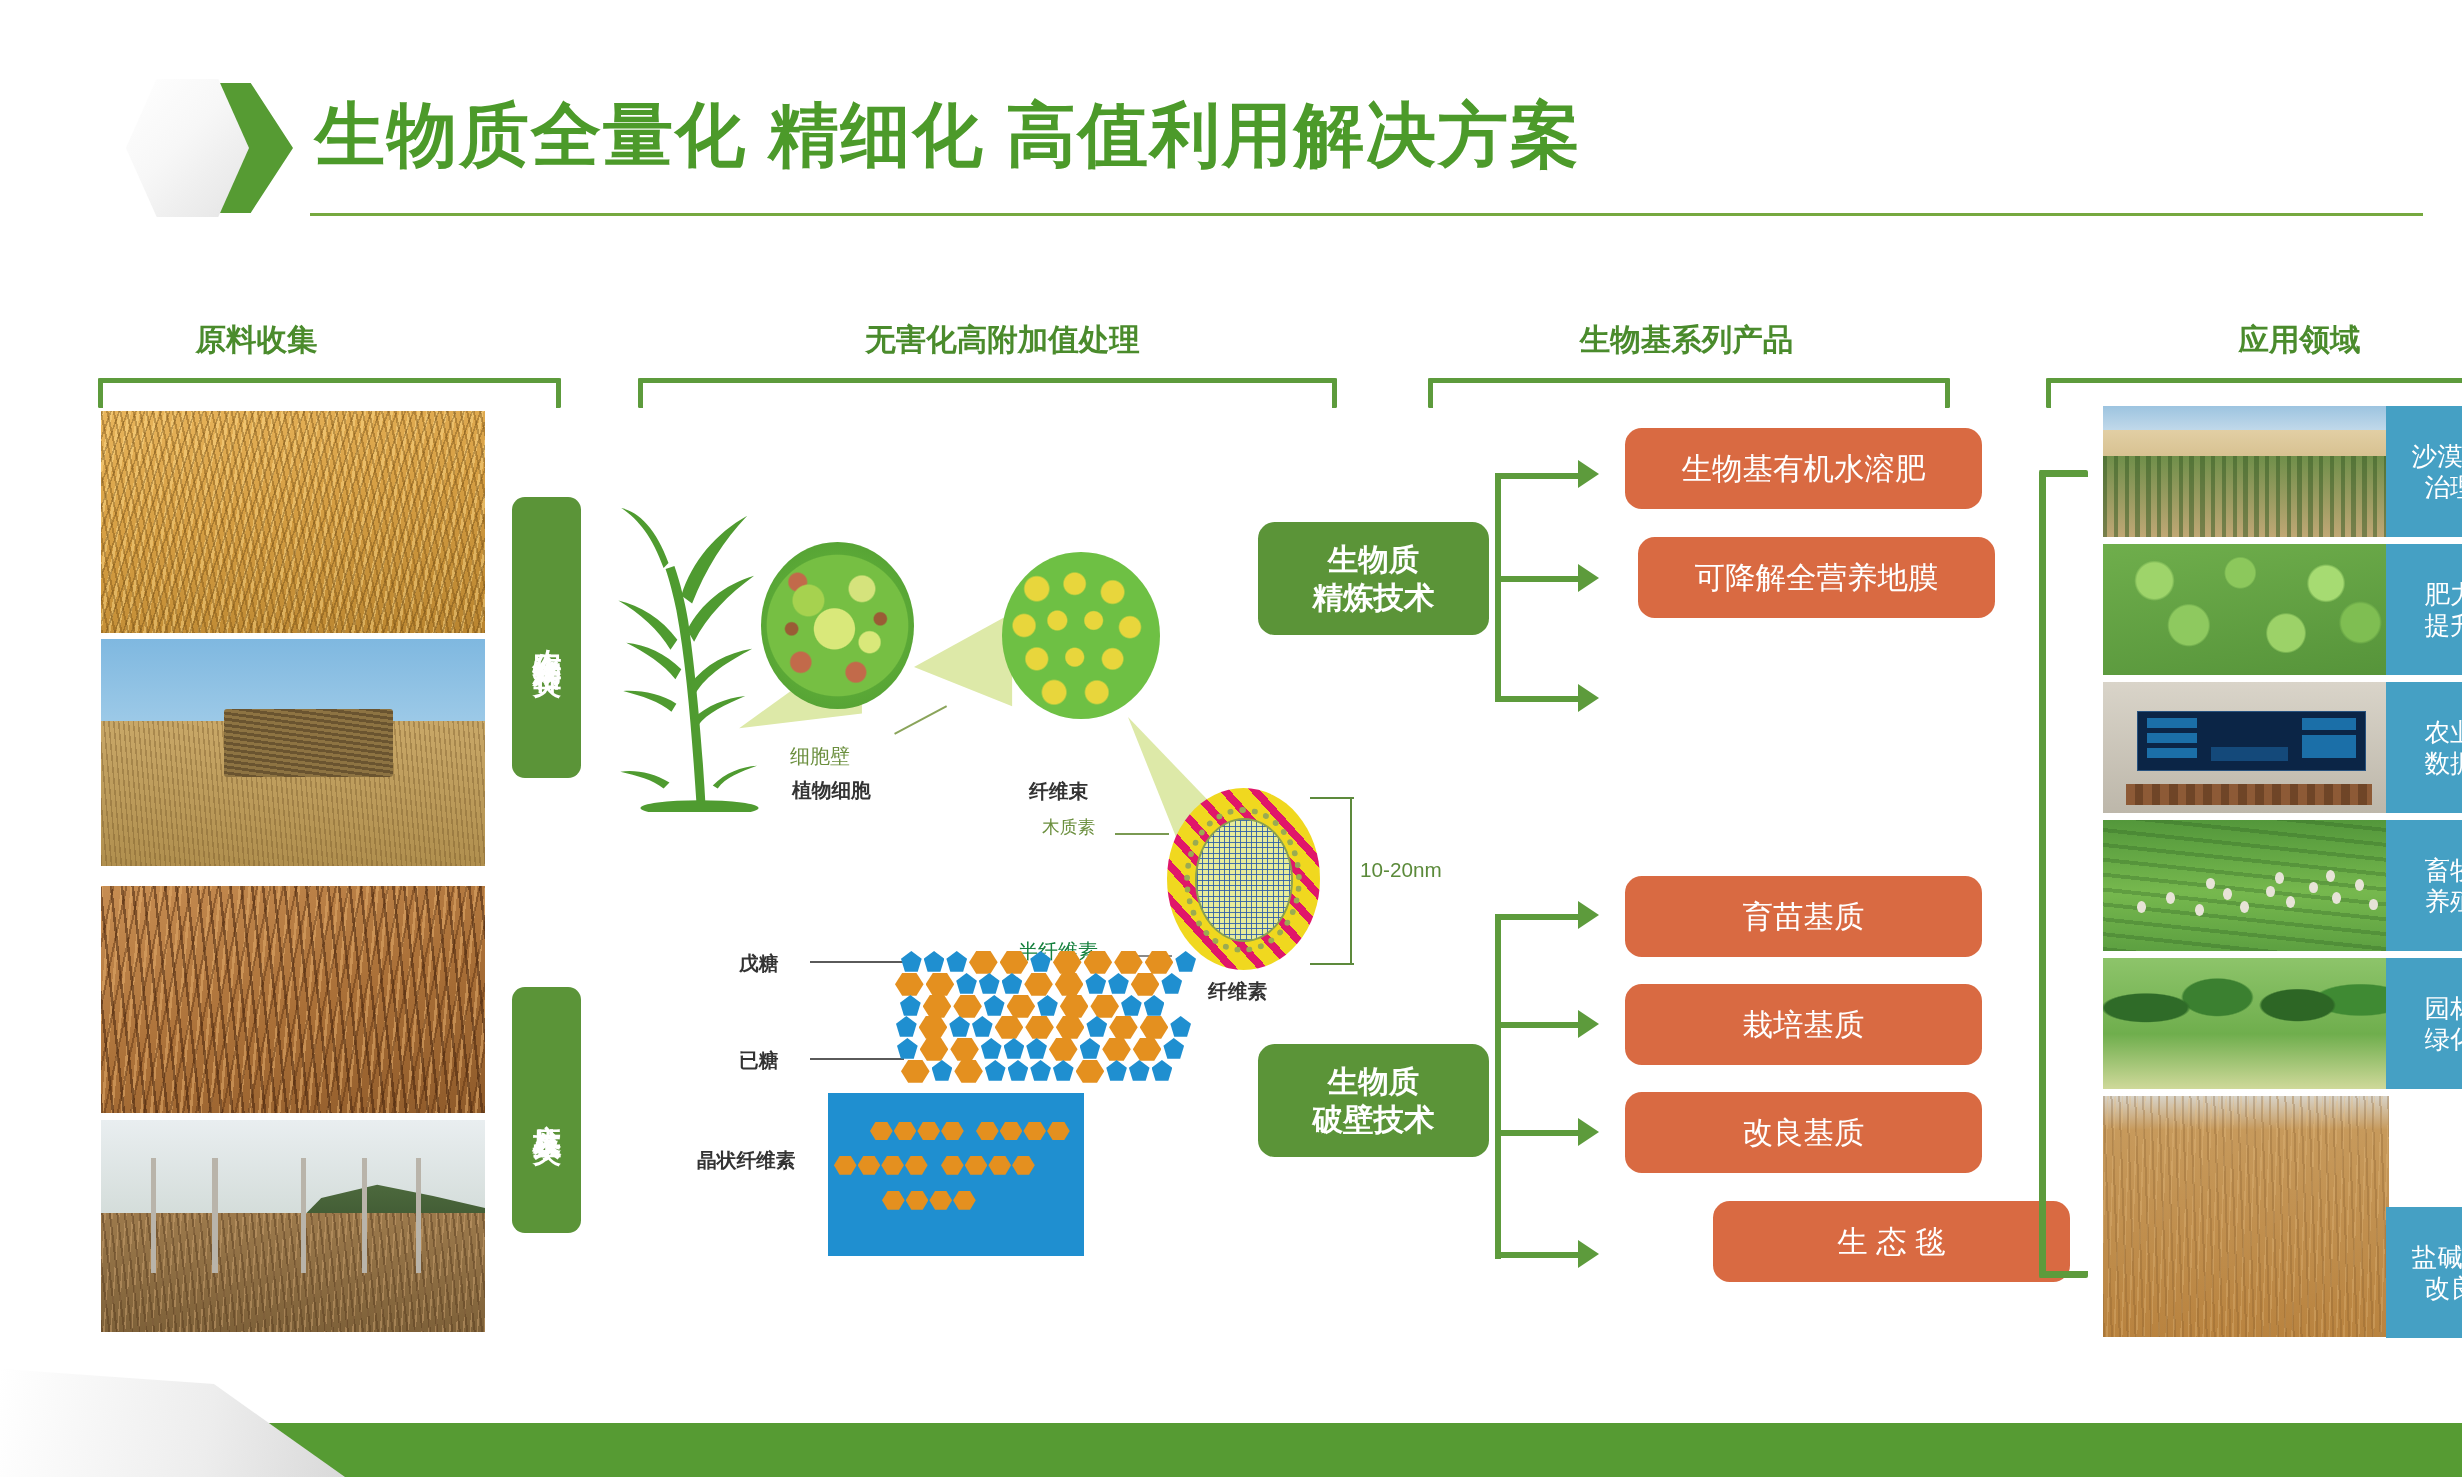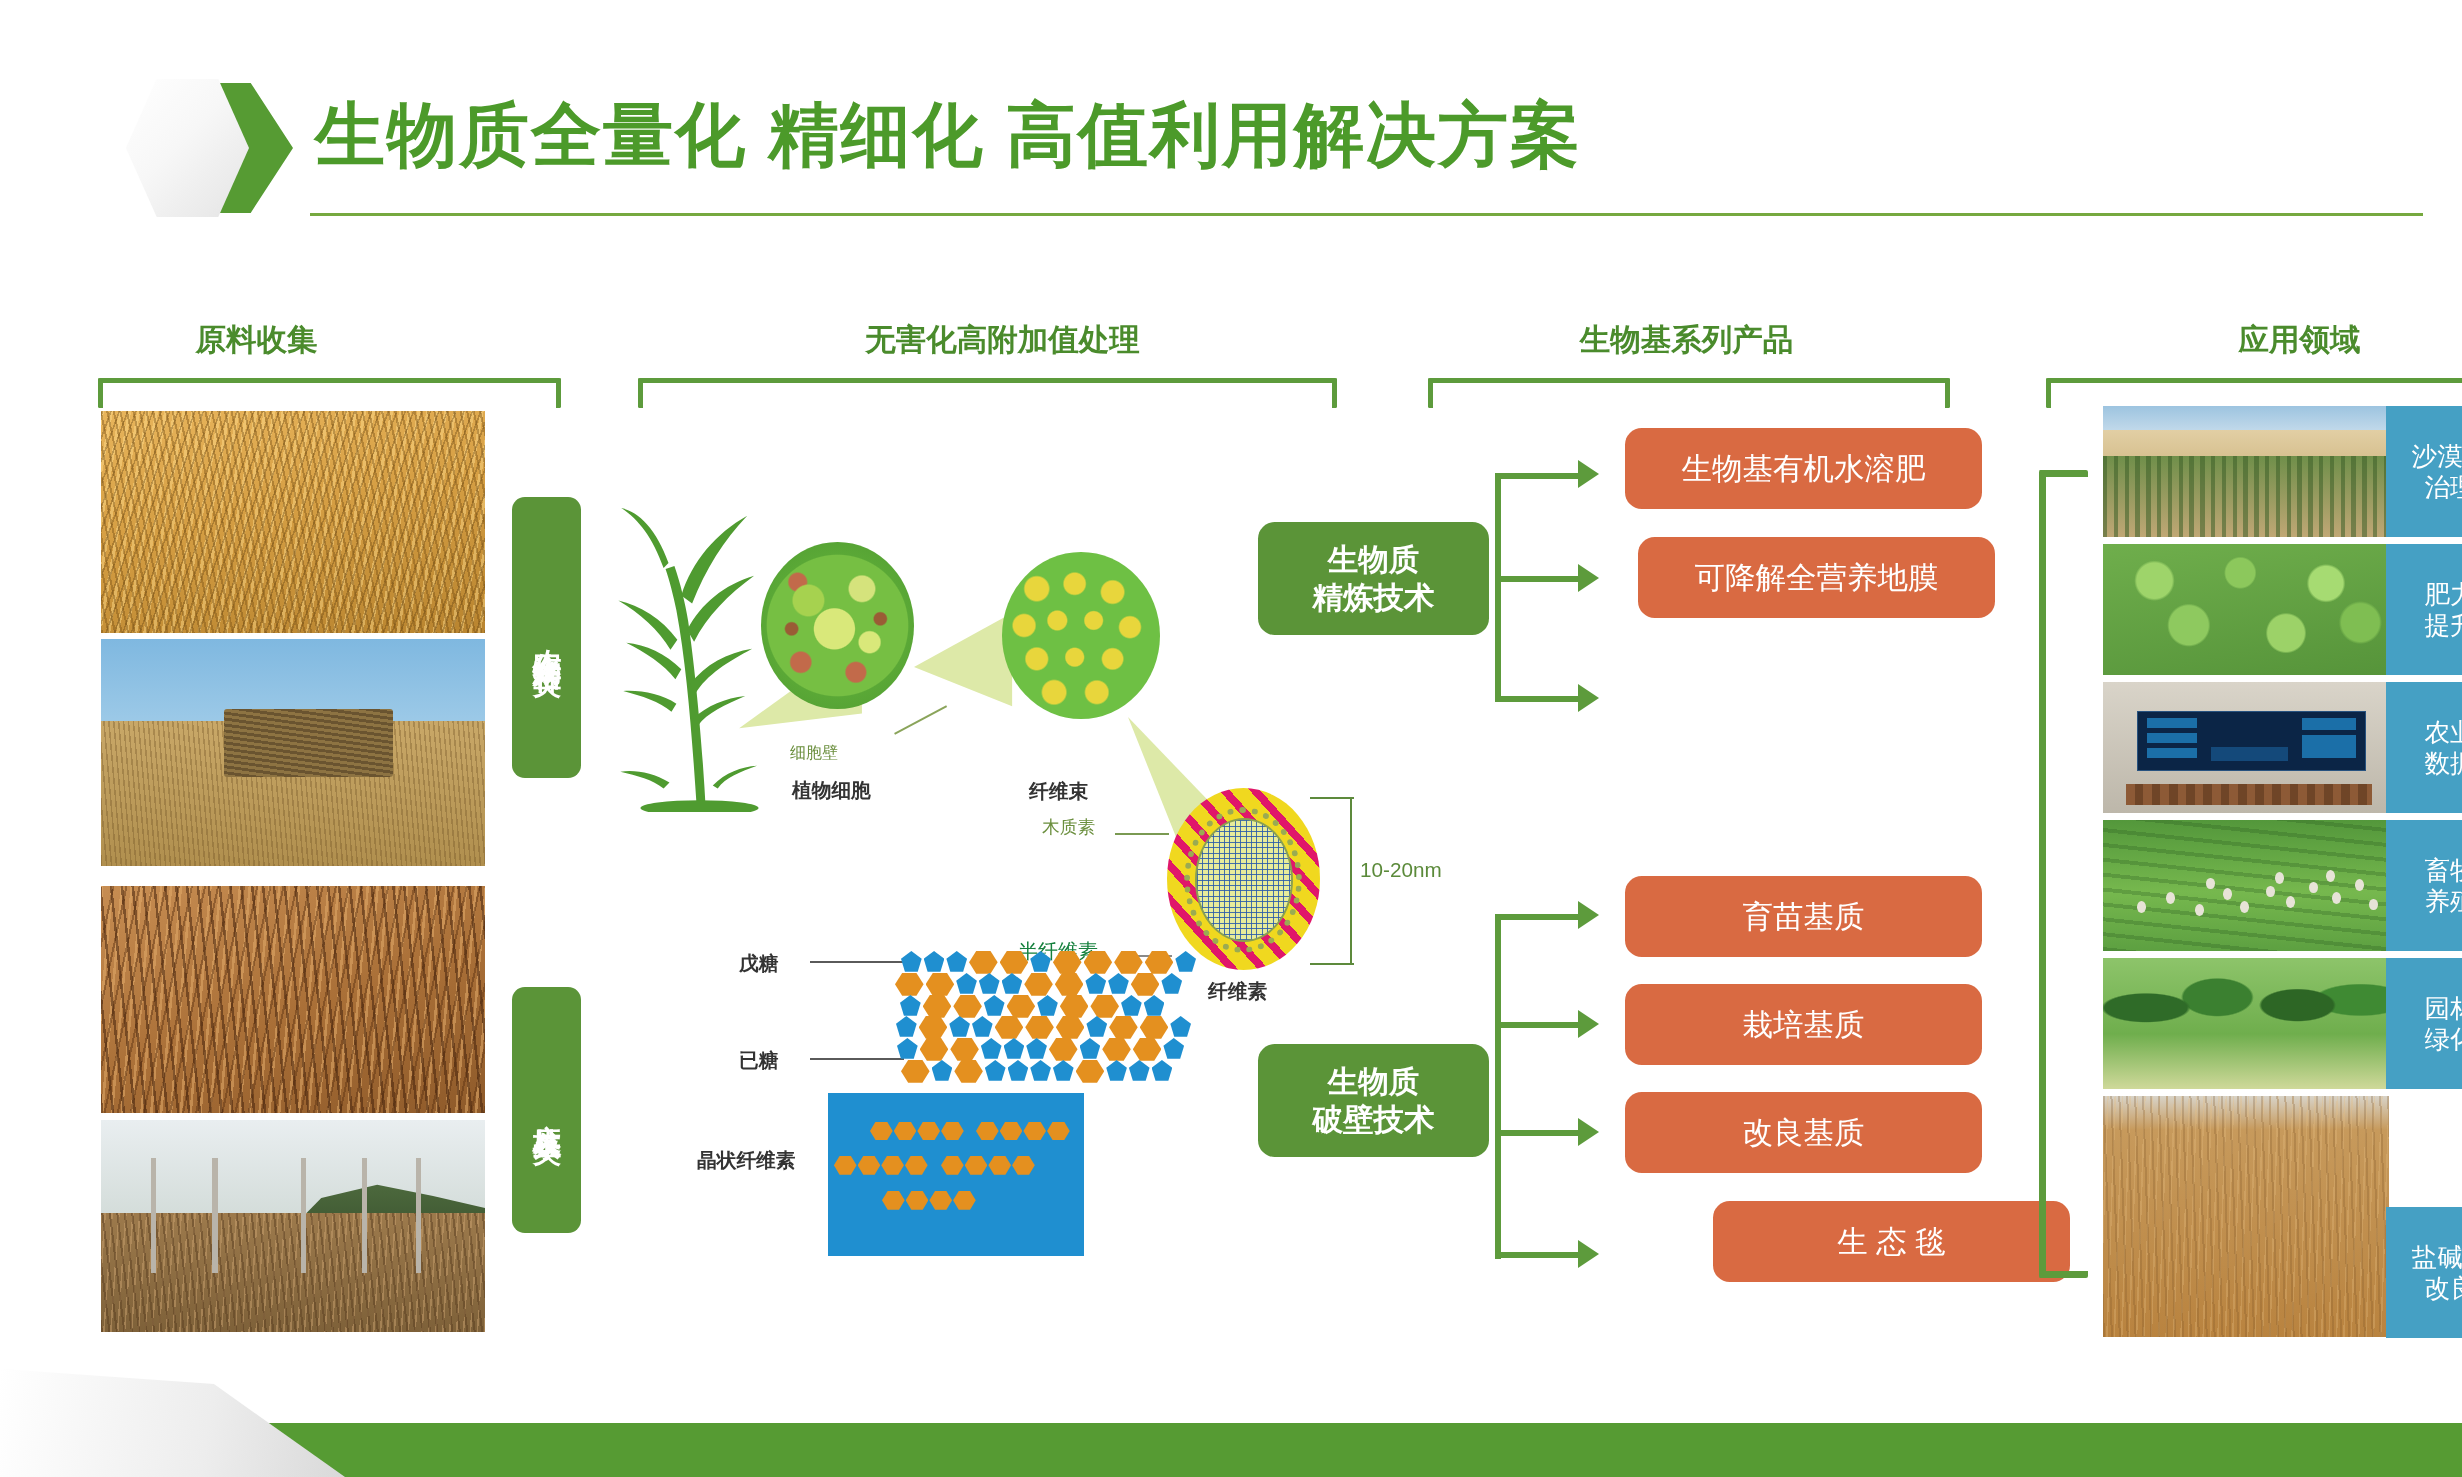--- a/index.html
+++ b/index.html
@@ -309,21 +309,21 @@
       <ellipse cx="165" cy="612" rx="120" ry="16"></ellipse>
     </g>
   </svg>
 
   <svg style="position:absolute; left:739px; top:630px;" width="128" height="113" viewBox="0 0 260 230">
     <polygon points="0,200 250,20 250,170" fill="#dde9a8"></polygon>
   </svg>
 
   <div class="cell-circle" style="left:761px; top:542px; width:153px; height:167px;"></div>
   <div class="lbl-sm" style="left:891px; top:719px; transform:rotate(-28deg); width:59px; height:1.5px; background:#8aa45a;"></div>
-  <div class="lbl-sm" style="left:790px; top:743px; font-size:16px;">细胞壁</div>
+  <div class="lbl-sm" style="left:790px; top:743px; font-size:20px;">细胞壁</div>
   <div class="lbl-dk" style="left:792px; top:777px;">植物细胞</div>
 
   <svg style="position:absolute; left:914px; top:613px;" width="103" height="103" viewBox="0 0 210 210">
     <polygon points="0,110 200,0 200,190" fill="#dde9a8"></polygon>
   </svg>
 
   <div class="bundle-circle" style="left:1002px; top:552px; width:158px; height:167px;"></div>
   <div class="lbl-dk" style="left:1029px; top:778px;">纤维束</div>
 
   <svg style="position:absolute; left:1128px; top:717px;" width="128" height="133" viewBox="0 0 260 270">

